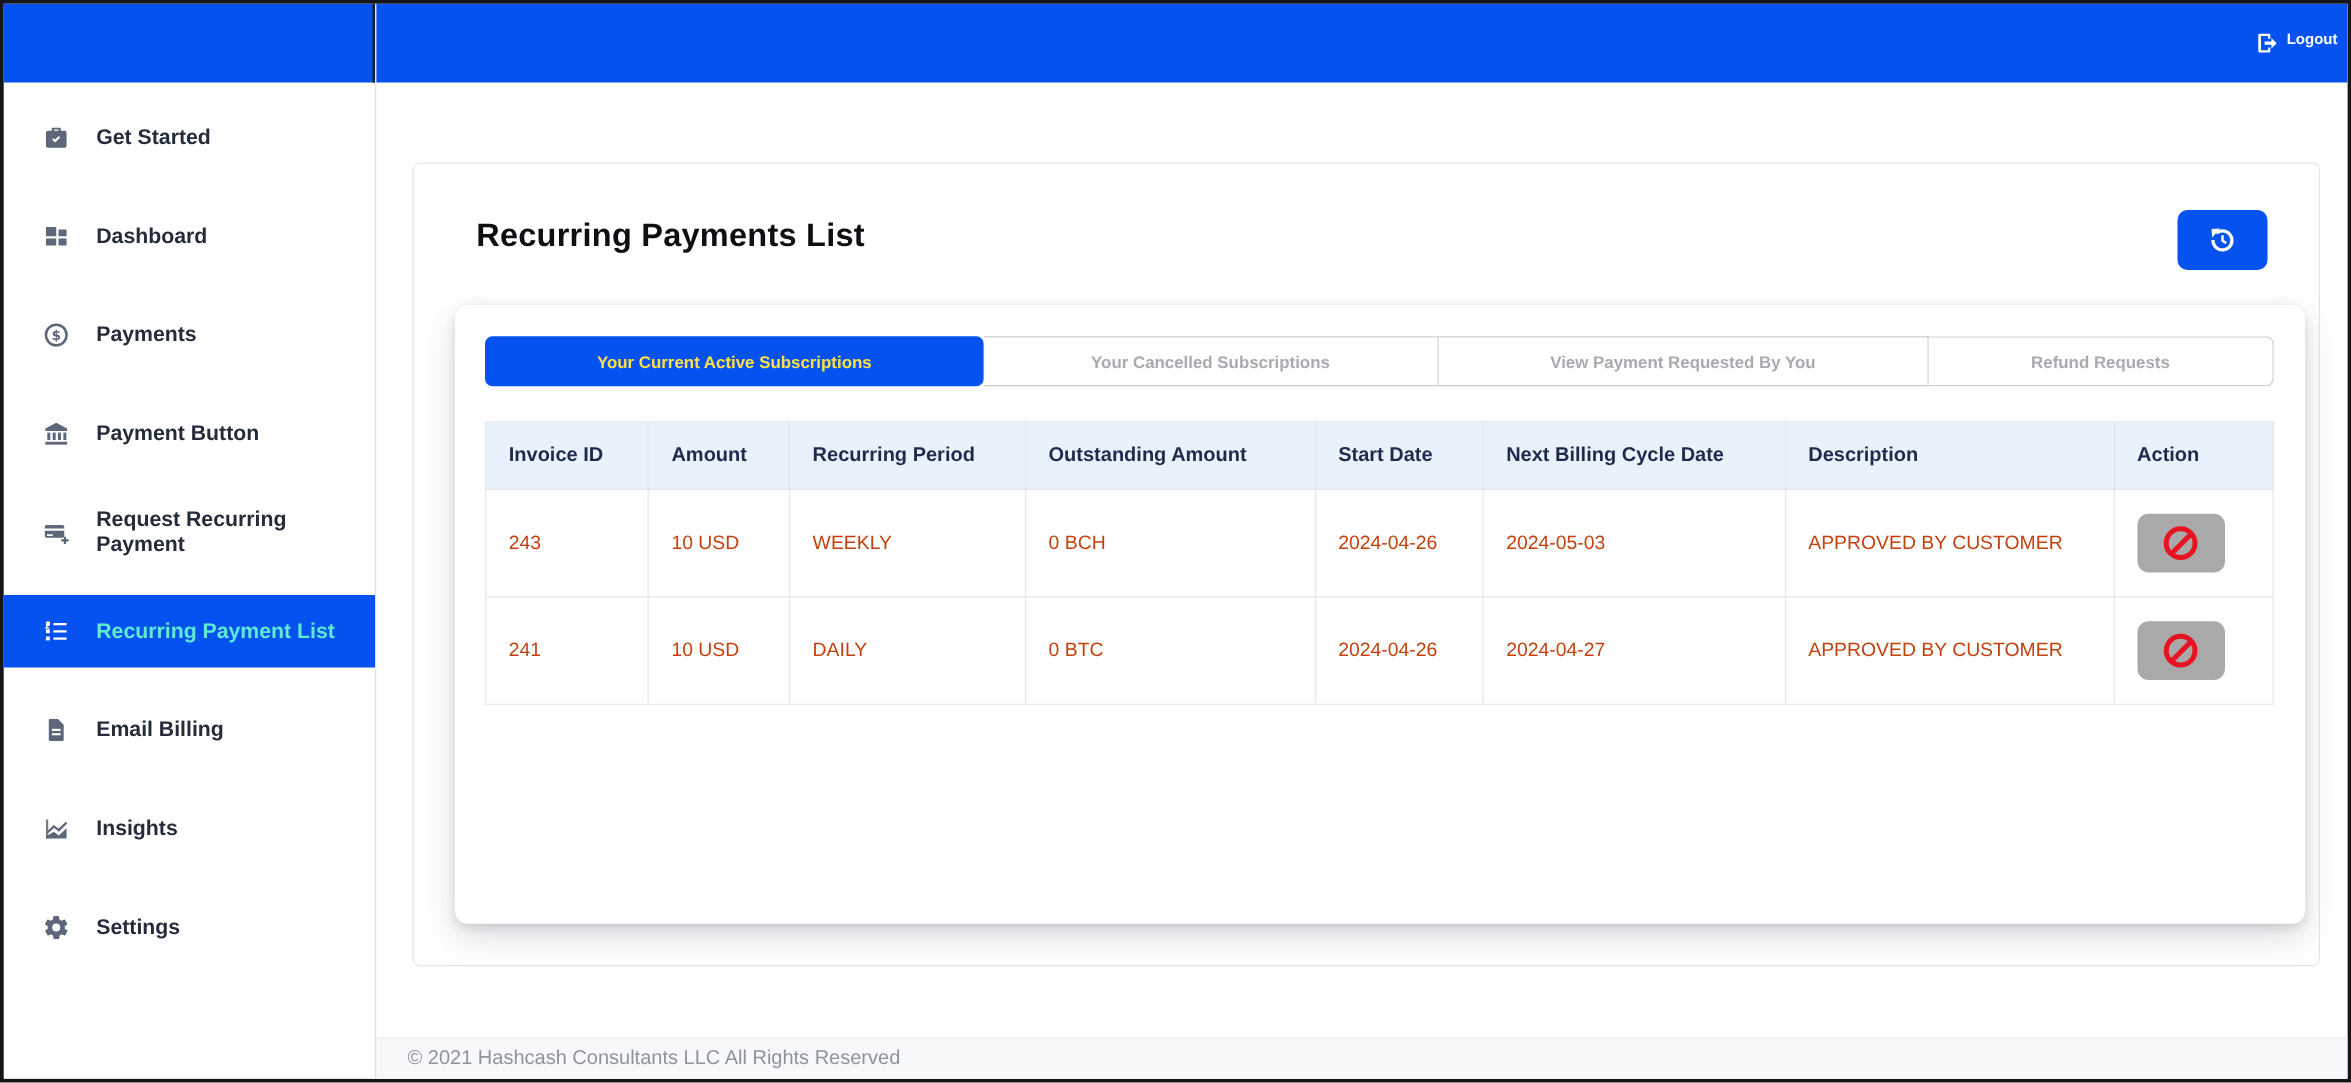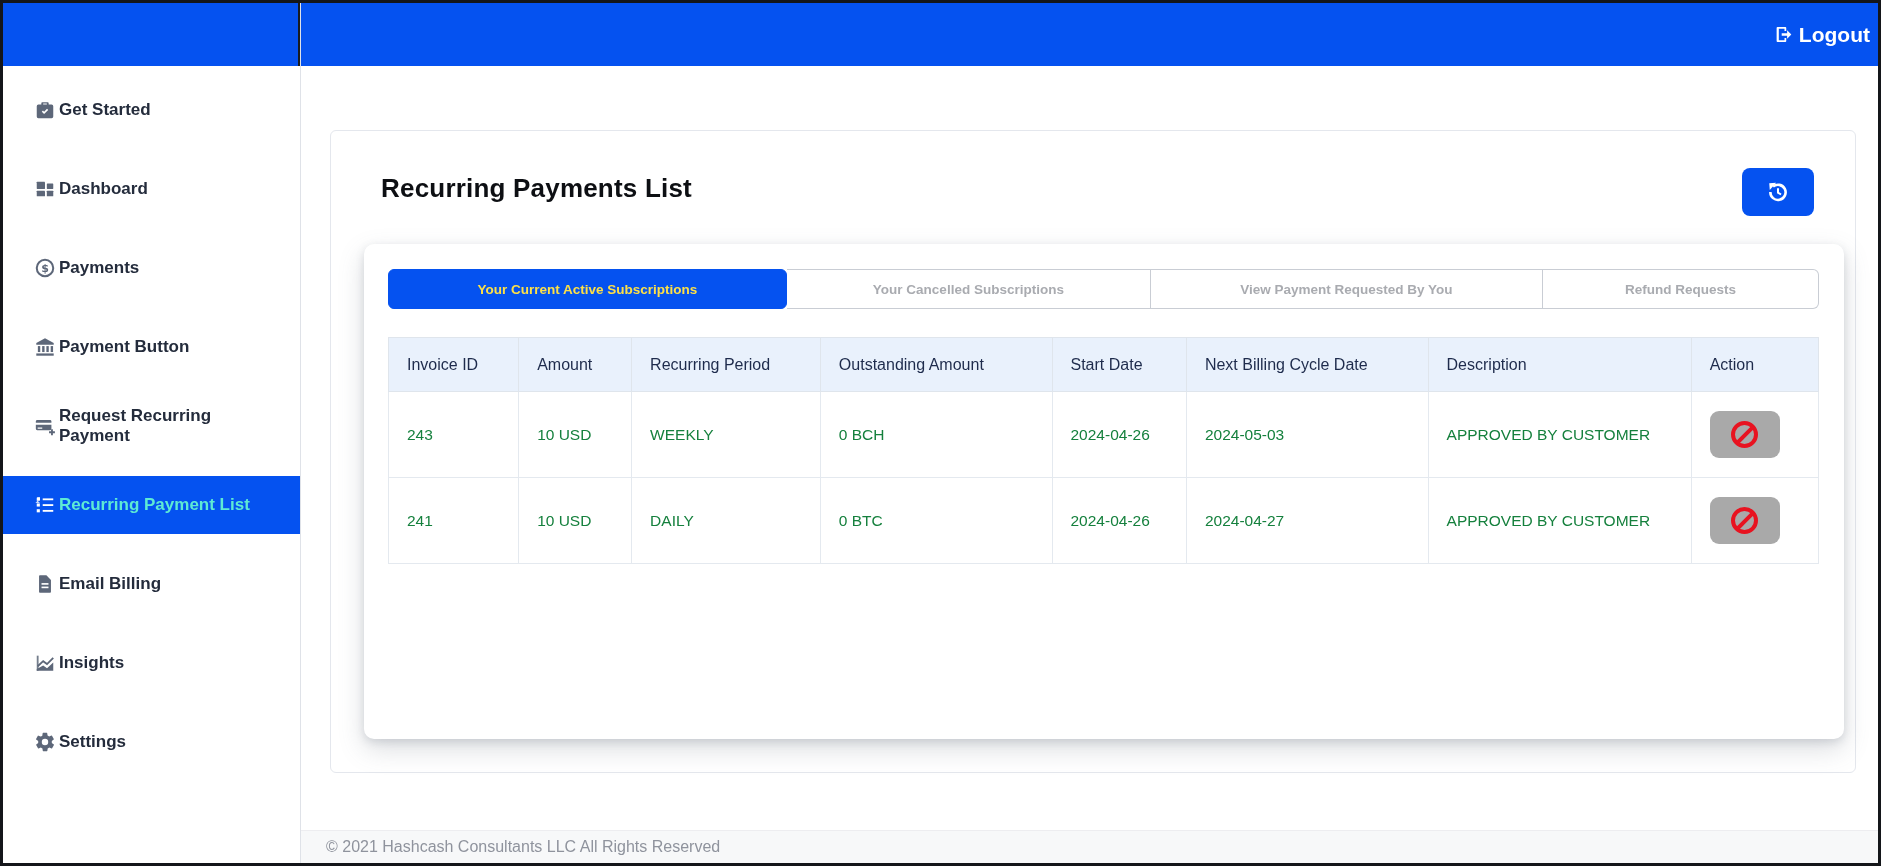--- a/index.html
+++ b/index.html
@@ -9,35 +9,35 @@
     background:#fff; position:relative; overflow:hidden;
     border:3px solid #14161a;
   }
   
   .topbar {
     position:absolute; top:0; left:0; right:0; height:63px;
     background:#0552f0; z-index:2;
     display:flex; align-items:center; justify-content:flex-end;
   }
   .logout {
-    display:flex; align-items:center; gap:4px; margin-right:8px;
-    color:#fff; font-weight:700; font-size:21px; cursor:pointer;
+    display:flex; gap:4px; margin-right:8px;
+    color:#fff; font-weight:700; font-size:12px; cursor:pointer;
     background:none; border:none;
   }
   .logout svg { width:21px; height:21px; display:block; }
   
   .sidebar {
     position:absolute; top:0; left:0; bottom:0; width:298px;
     background:#fff; border-right:1px solid #dfe2e8; z-index:3;
   }
   .logo-block { height:63px; background:#0552f0; border-right:2px solid #181b20; }
   .side-nav { padding-top:15px; }
   .side-item {
     height:58px; margin-bottom:21px;
-    display:flex; align-items:center; gap:2px; padding-left:30px;
+    display:flex; align-items:center; gap:20px; padding-left:30px;
     cursor:pointer;
   }
   .side-item .icn { width:24px; height:24px; color:#5d6779; flex:0 0 24px; display:flex; align-items:center; justify-content:center; }
   .side-item .icn svg { width:22px; height:22px; display:block; }
   .side-item .lbl { font-size:17px; font-weight:700; color:#242c3c; width:192px; line-height:1.18; }
   .side-item.active { background:#0552f0; }
   .side-item.active .lbl { color:#5eead4; }
   .side-item.active .icn { color:#fff; }
   
   .main { position:absolute; top:63px; left:298px; right:0; bottom:0; background:#fff; }
@@ -69,26 +69,26 @@
     color:#a9abb0; font-size:13.5px; font-weight:700; cursor:pointer;
   }
   .tab:first-child { border-left-width:1px; border-radius:6px 0 0 6px; }
   .tab:last-child { border-radius:0 6px 6px 0; }
   .tab.active { background:#0552f0; color:#fde047; border-color:#0552f0; border-radius:6px; }
   .t1 { flex:398; } .t2 { flex:364; } .t3 { flex:392; } .t4 { flex:276; }
   
   table { width:100%; border-collapse:collapse; table-layout:fixed; }
   thead th {
     background:#e9f1fc; height:54px; text-align:left; padding-left:18px;
-    font-size:16px; font-weight:400; color:#1e2b4c;
+    font-size:16px; font-weight:700; color:#1e2b4c;
     border:1px solid #dfe5ec;
   }
   tbody td {
     height:86px; padding-left:18px; vertical-align:middle;
-    font-size:15.5px; color:#15803d;
+    font-size:15.5px; color:#c2410c;
     border:1px solid #e4e9ef; background:#fff;
   }
   .action-btn {
     width:70px; height:47px; background:#a9a9a9; border:none; border-radius:9px;
     cursor:pointer; display:flex; align-items:center; justify-content:center;
   }
   .ban {
     width:27px; height:27px; border:4px solid #e81320; border-radius:50%;
     position:relative; display:block;
   }

